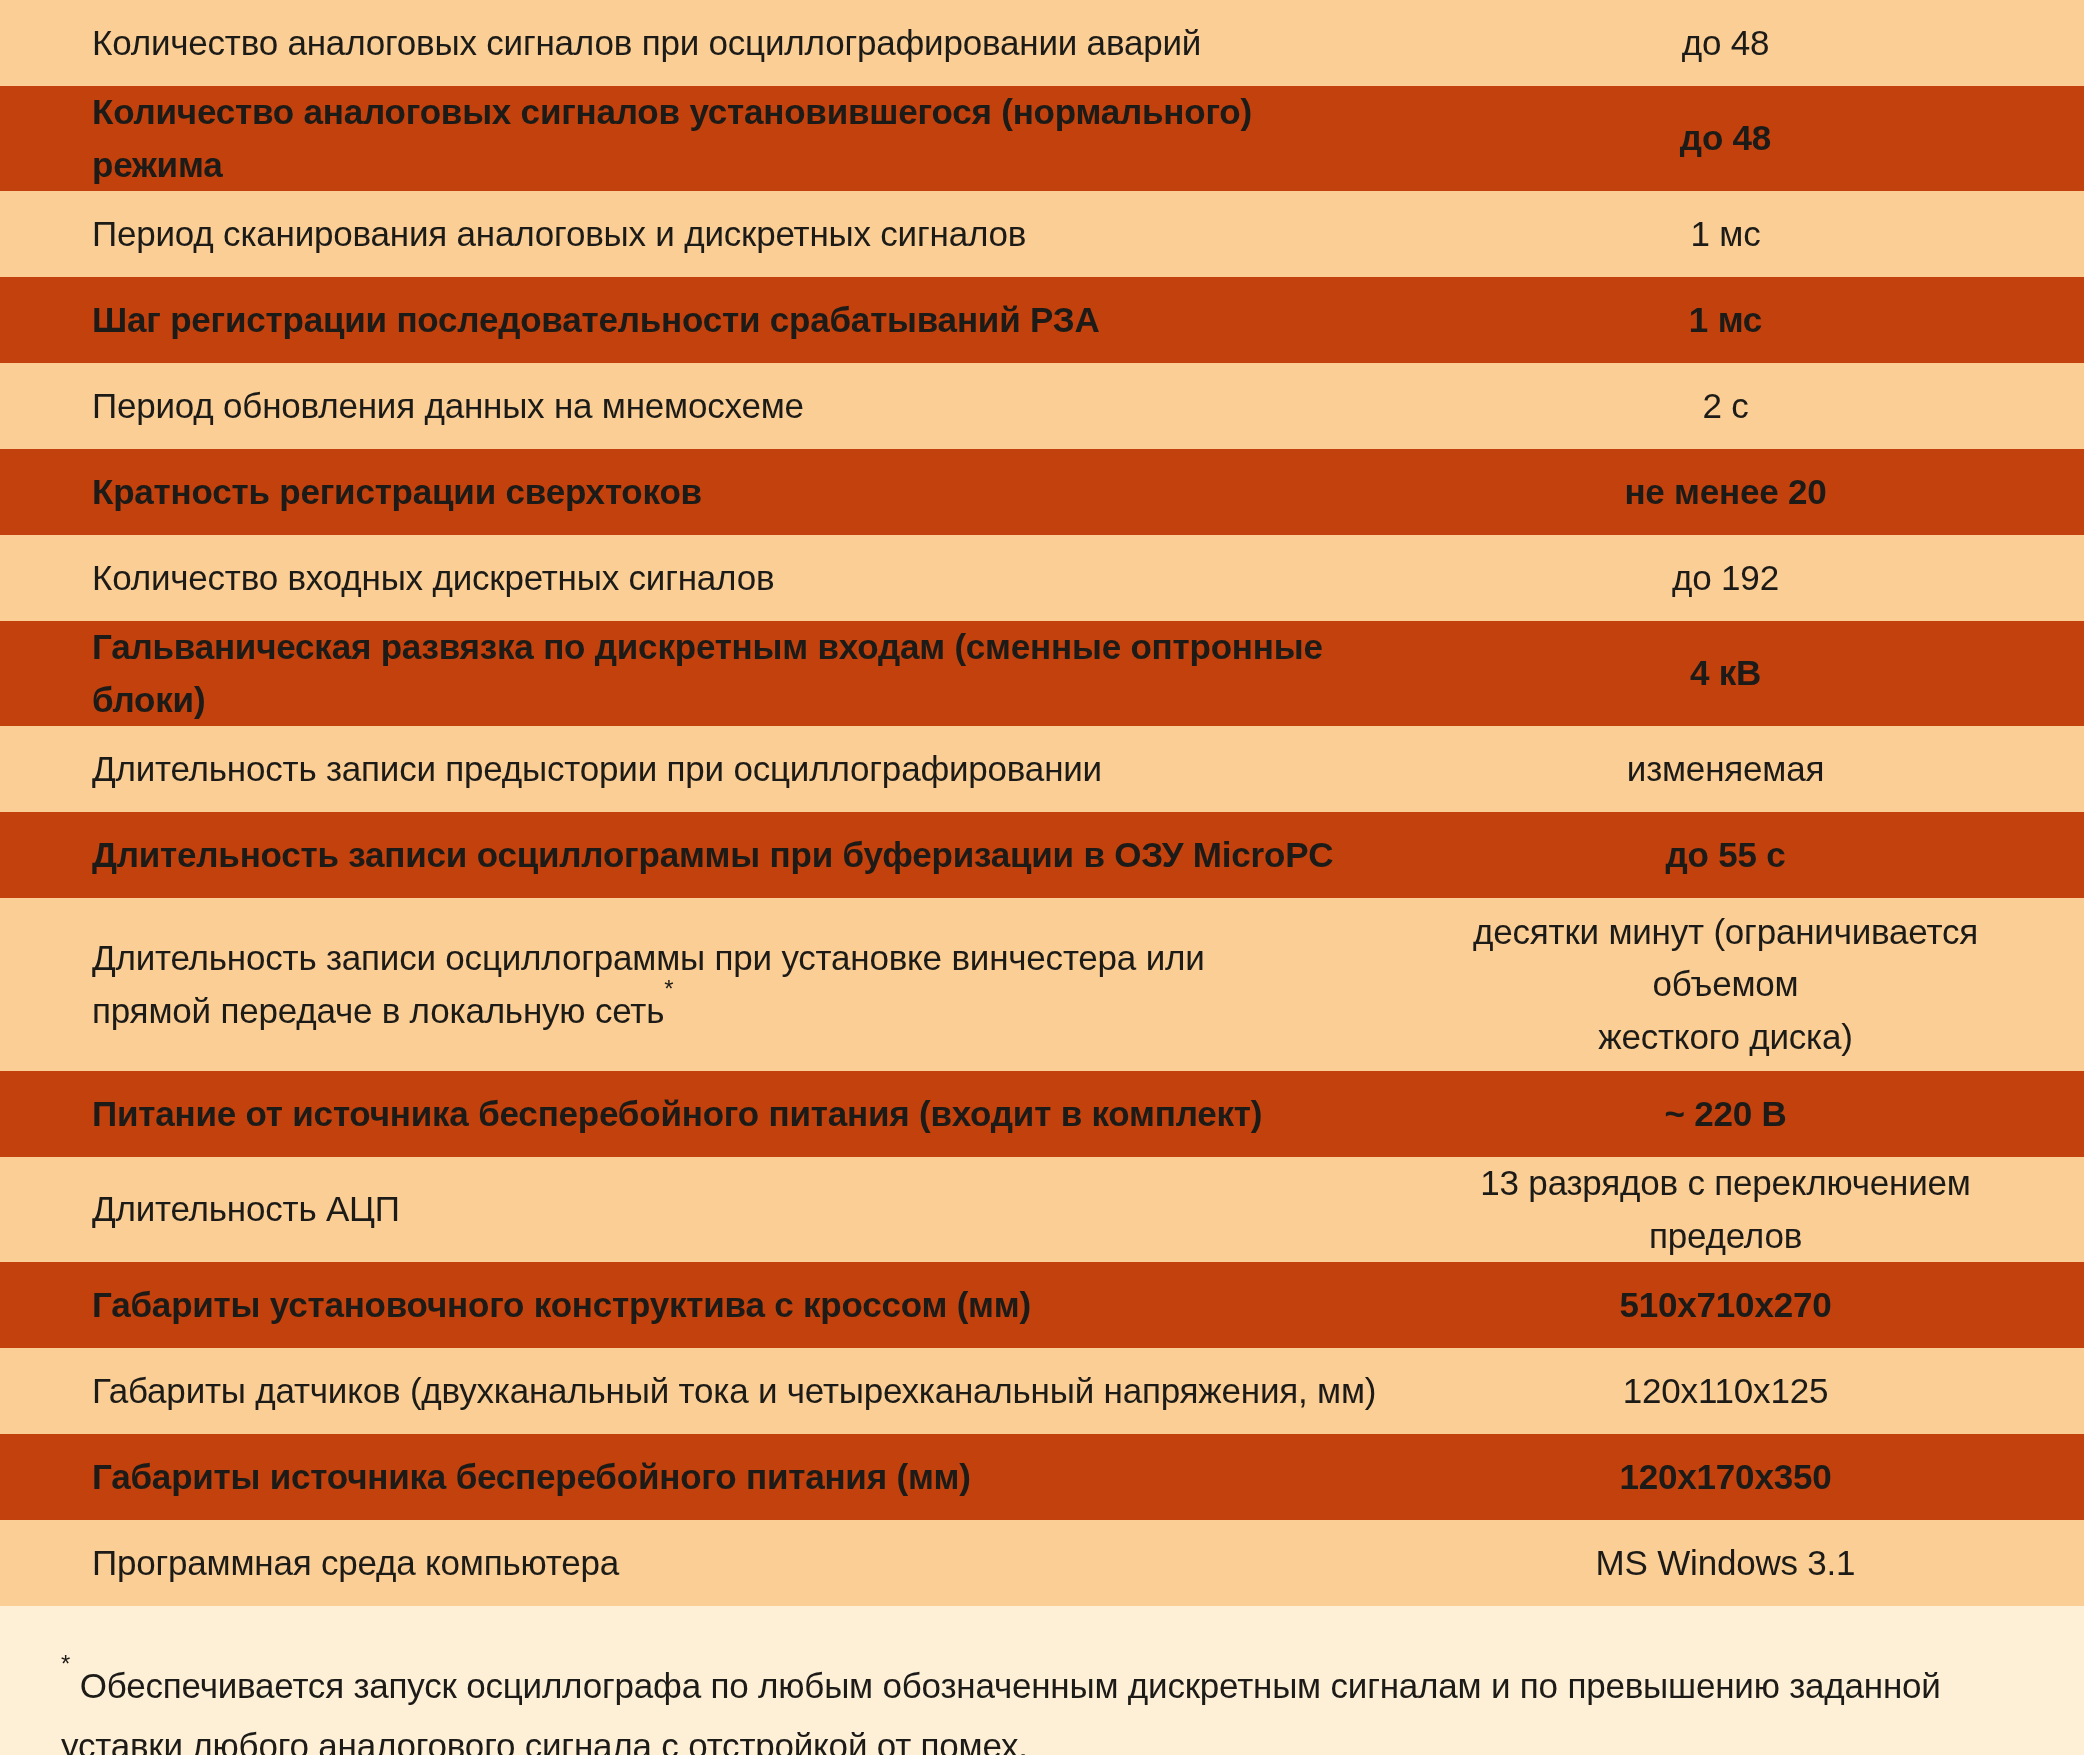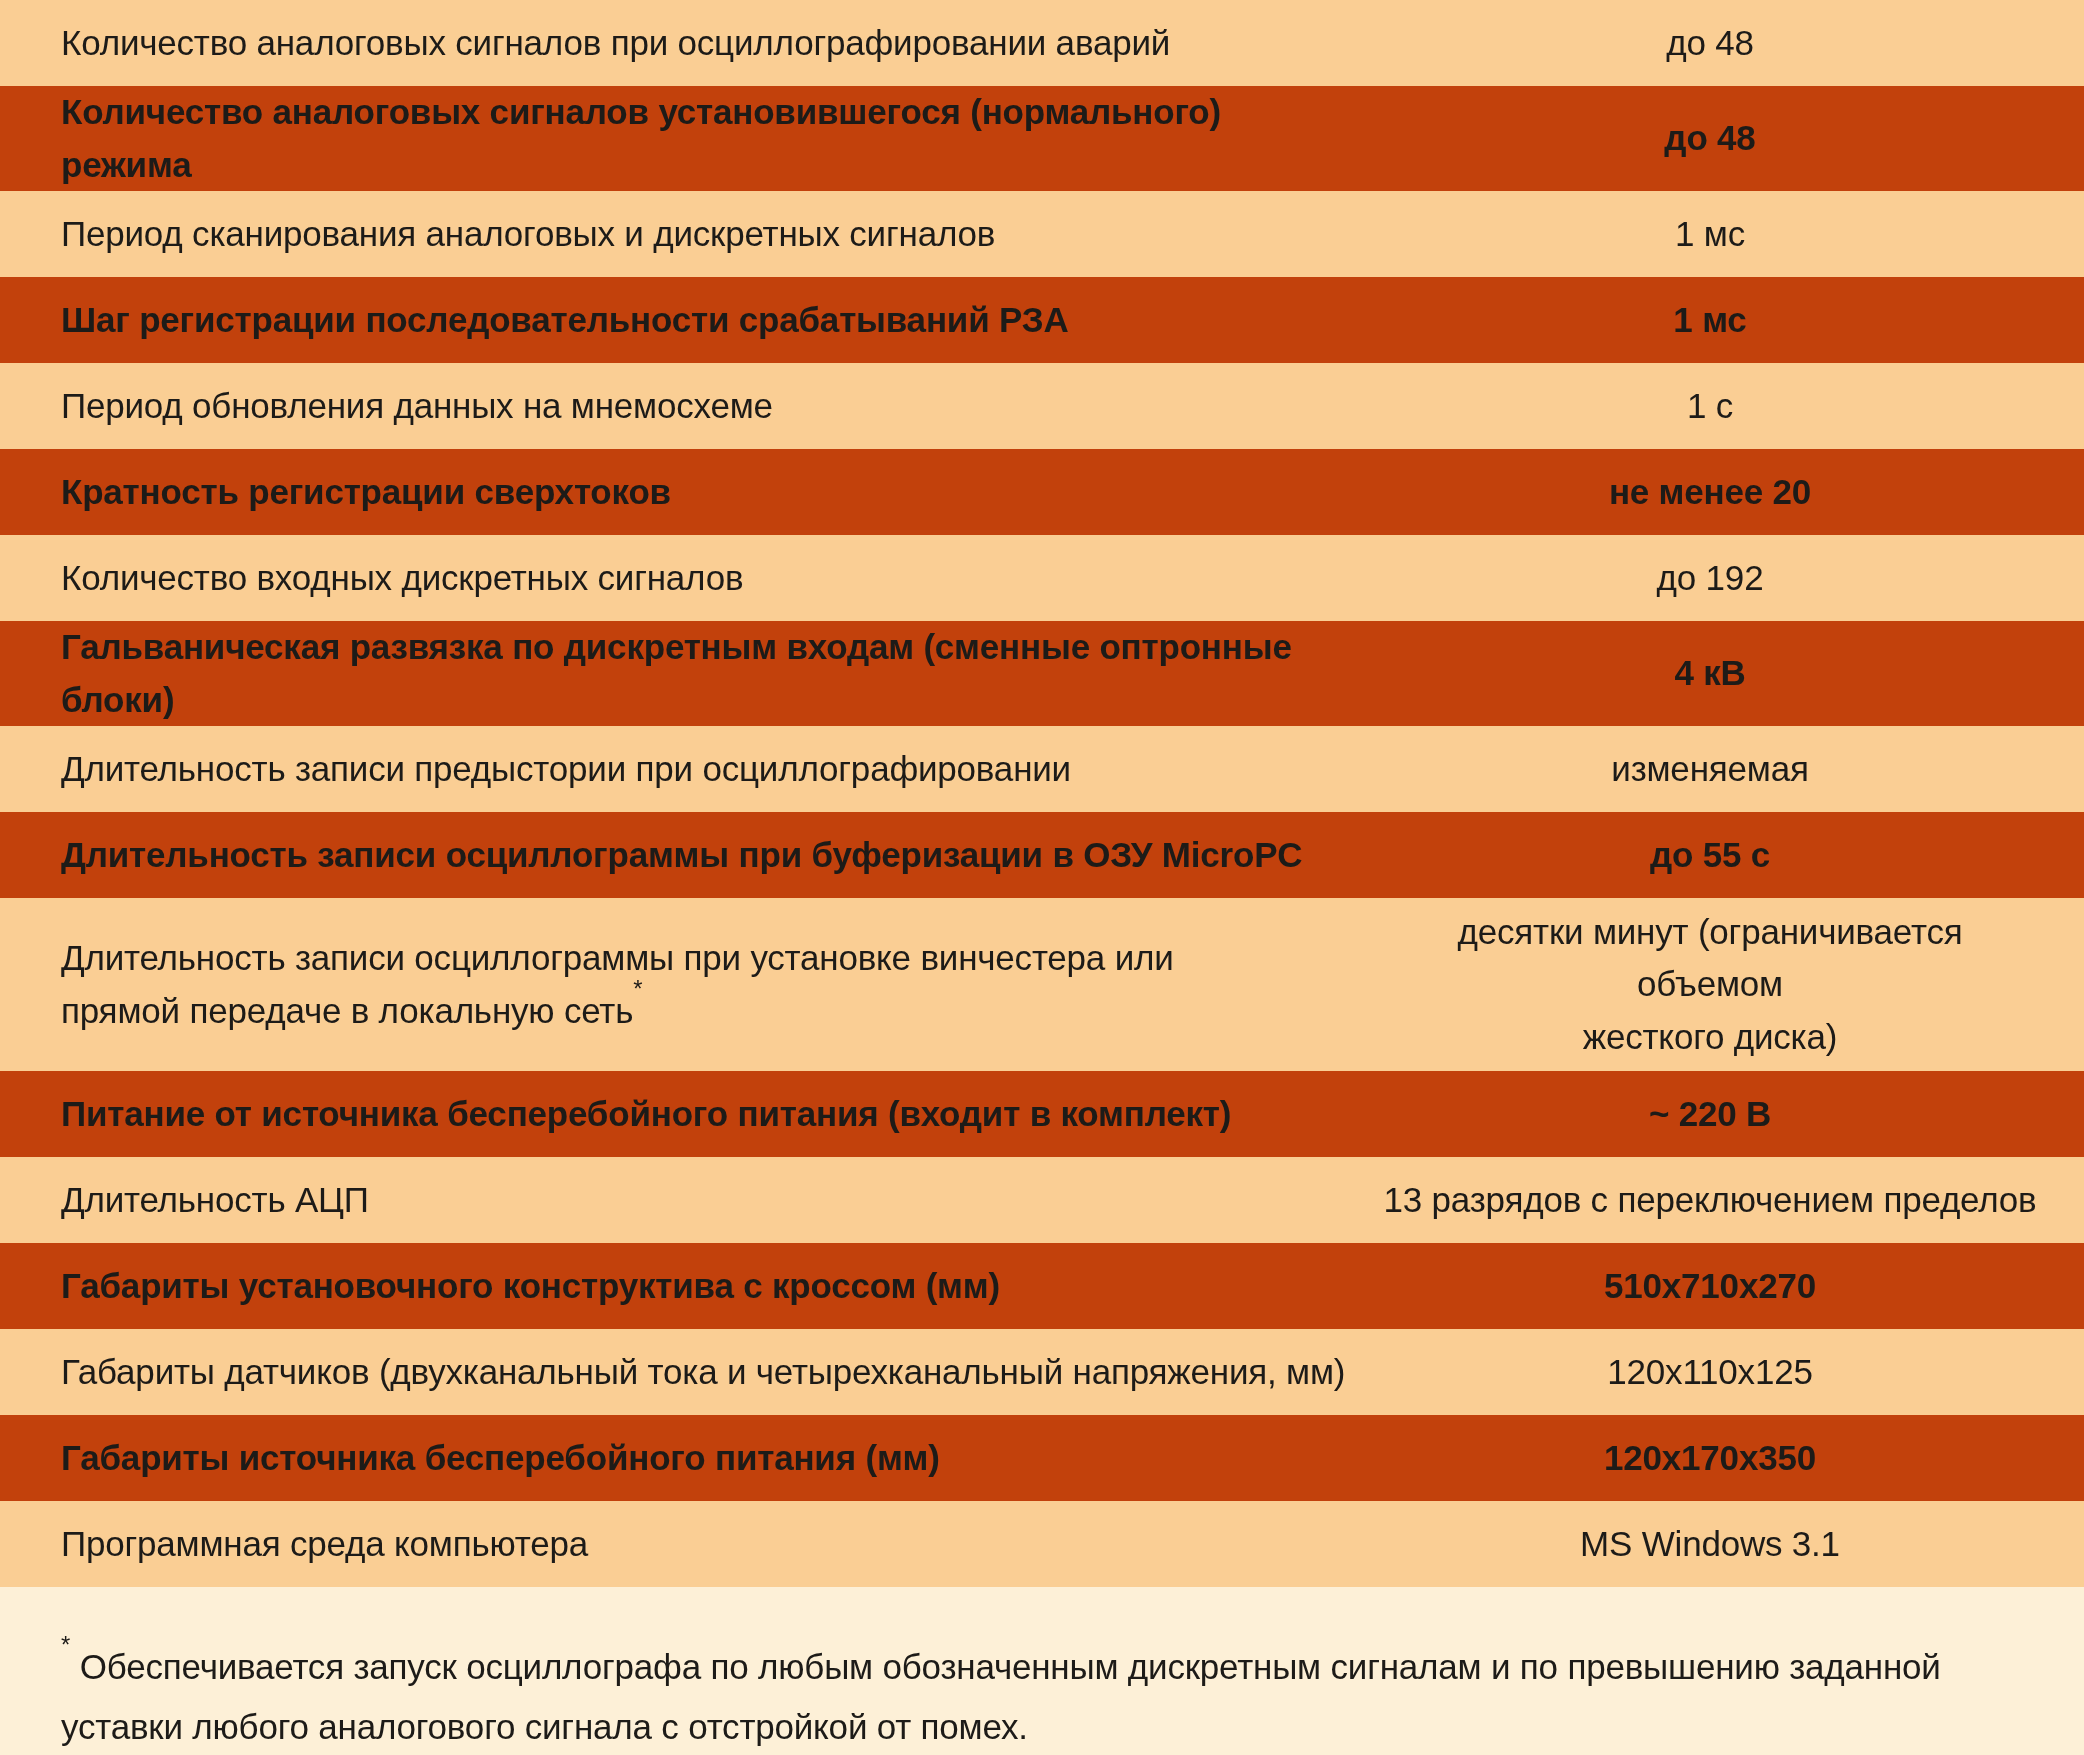--- a/index.html
+++ b/index.html
@@ -26,20 +26,21 @@
   }
   .row.orange { background: #FACE94; }
   .row.cream  { background: #c2410c; font-weight: bold; }
   .row.tall   { min-height: 173px; }
   .param {
     flex: 0 0 1380px;
     box-sizing: border-box;
     padding-left: 61px;
     padding-right: 29px;
     line-height: 1.5;
+    margin-left: 31px;
   }
   .value {
     flex: 1 1 auto;
     box-sizing: border-box;
     padding-right: 44px;
     line-height: 1.5;
     text-align: center;
   }
   sup.fn {
     font-size: 0.68em;
@@ -73,21 +74,21 @@
       <div class="row orange">
         <div class="param"><span>Период сканирования аналоговых и дискретных сигналов</span></div>
         <div class="value"><span>1 мс</span></div>
       </div>
       <div class="row cream">
         <div class="param"><span>Шаг регистрации последовательности срабатываний РЗА</span></div>
         <div class="value"><span>1 мс</span></div>
       </div>
       <div class="row orange">
         <div class="param"><span>Период обновления данных на мнемосхеме</span></div>
-        <div class="value"><span>1 с</span></div>
+        <div class="value"><span>2 с</span></div>
       </div>
       <div class="row cream">
         <div class="param"><span>Кратность регистрации сверхтоков</span></div>
         <div class="value"><span>не менее 20</span></div>
       </div>
       <div class="row orange">
         <div class="param"><span>Количество входных дискретных сигналов</span></div>
         <div class="value"><span>до 192</span></div>
       </div>
       <div class="row cream">

